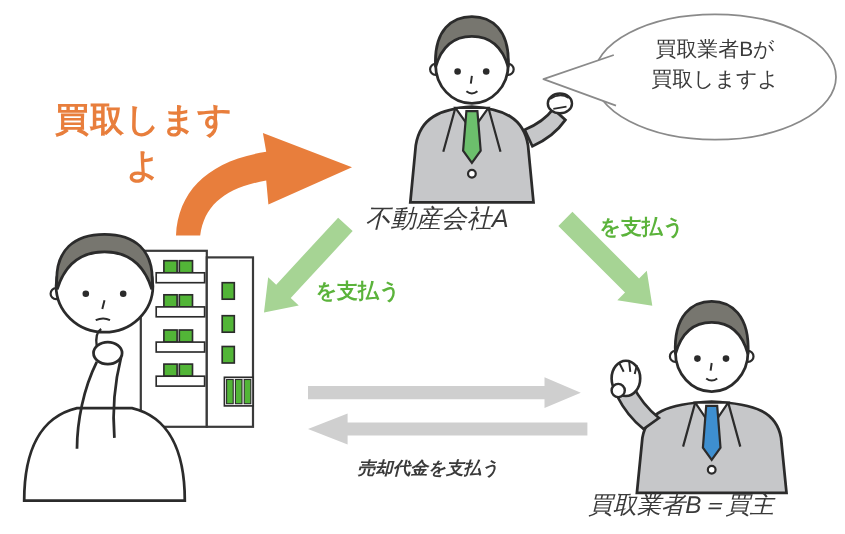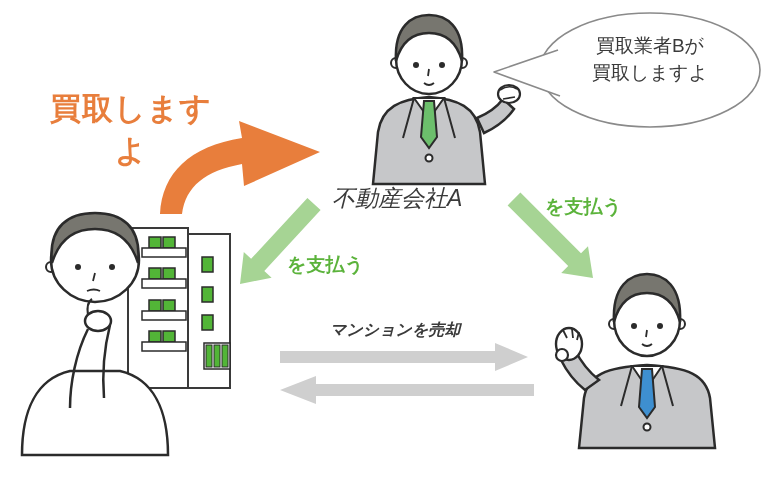--- a/index.html
+++ b/index.html
@@ -115,27 +115,27 @@
       <ellipse cx="87" cy="57" rx="44" ry="42" fill="#fff" class="ol" stroke-width="2.5"></ellipse>
       <path class="fill-hair ol" stroke-width="2.5" d="M44,60 C40,22 62,10 87,10 C112,10 134,22 130,60 C122,34 106,26 87,26 C68,26 52,34 44,60 Z"></path>
       <circle cx="70" cy="64" r="3" fill="#2b2b2b"></circle>
         <circle cx="104" cy="64" r="3" fill="#2b2b2b"></circle>
       <path fill="none" class="ol" stroke-width="1.8" d="M87,70 L85,78 M79,88 Q86,85 92,88"></path>
       <ellipse cx="90" cy="118" rx="13" ry="10" fill="#fff" class="ol" stroke-width="2.5"></ellipse>
       <path fill="none" class="ol" stroke-width="2.2" d="M80,112 Q78,100 84,96"></path>
     </g>
   </svg>
 
-  <div class="abs lbl bold" style="left:330px;top:320px;width:155px;font-size:16px;">マンションを売却</div>
   <svg class="abs" style="left:280px;top:342px;" width="250" height="30" viewBox="0 0 250 30">
     <polygon class="fill-gray" points="0,9 215,9 215,1 248,15 215,29 215,21 0,21"></polygon>
   </svg>
   <svg class="abs" style="left:278px;top:375px;" width="256" height="30" viewBox="0 0 256 30">
     <polygon class="fill-gray" points="256,9 38,9 38,1 2,15 38,29 38,21 256,21"></polygon>
   </svg>
+  <div class="abs lbl bold" style="left:325px;top:416px;width:165px;font-size:16px;">売却代金を支払う</div>
 
   <svg class="abs" style="left:545px;top:260px;" width="212" height="188" viewBox="0 0 212 188">
     <g>
       <path class="fill-suit ol" stroke-width="2.5" d="M34,188 L39,138 C43,115 61,107 102,105 C143,107 161,115 165,138 L170,188 Z"></path>
       <path class="white ol" stroke-width="2" d="M87,106 L102,128 L117,106 Z"></path>
       <path fill="none" class="ol" stroke-width="2" d="M87,106 L76,146 M117,106 L128,146"></path>
       <path class="fill-tieb ol" stroke-width="2" d="M97,109 L107,109 L110,147 L102,158 L94,147 Z"></path>
       <circle cx="102" cy="167" r="3.5" fill="#fff" class="ol" stroke-width="2"></circle>
       <path class="fill-suit ol" stroke-width="2.5" d="M40,130 C30,122 22,112 16,100 L30,90 C36,102 44,112 54,120 Z"></path>
       <ellipse cx="24" cy="84" rx="13" ry="16" fill="#fff" class="ol" stroke-width="2.4"></ellipse>
@@ -145,14 +145,15 @@
     <g>
       <circle cx="69" cy="64" r="5" fill="#fff" class="ol" stroke-width="2"></circle>
       <circle cx="135" cy="64" r="5" fill="#fff" class="ol" stroke-width="2"></circle>
       <ellipse cx="102" cy="60" rx="33" ry="36" fill="#fff" class="ol" stroke-width="2.5"></ellipse>
       <path class="fill-hair ol" stroke-width="2.5" d="M69,62 C67,26 85,14 102,14 C119,14 137,26 135,62 C129,40 117,33 102,33 C87,33 75,40 69,62 Z"></path>
       <circle cx="89" cy="66" r="3" fill="#2b2b2b"></circle>
         <circle cx="115" cy="66" r="3" fill="#2b2b2b"></circle>
       <path fill="none" class="ol" stroke-width="1.8" d="M102,70 L101,77 M97,84 Q102,88 107,84"></path>
     </g>
   </svg>
+  <div class="abs lbl" style="left:535px;top:444px;width:225px;font-size:22px;">買取業者B＝買主</div>
 
 </div>
 
 </body></html>

